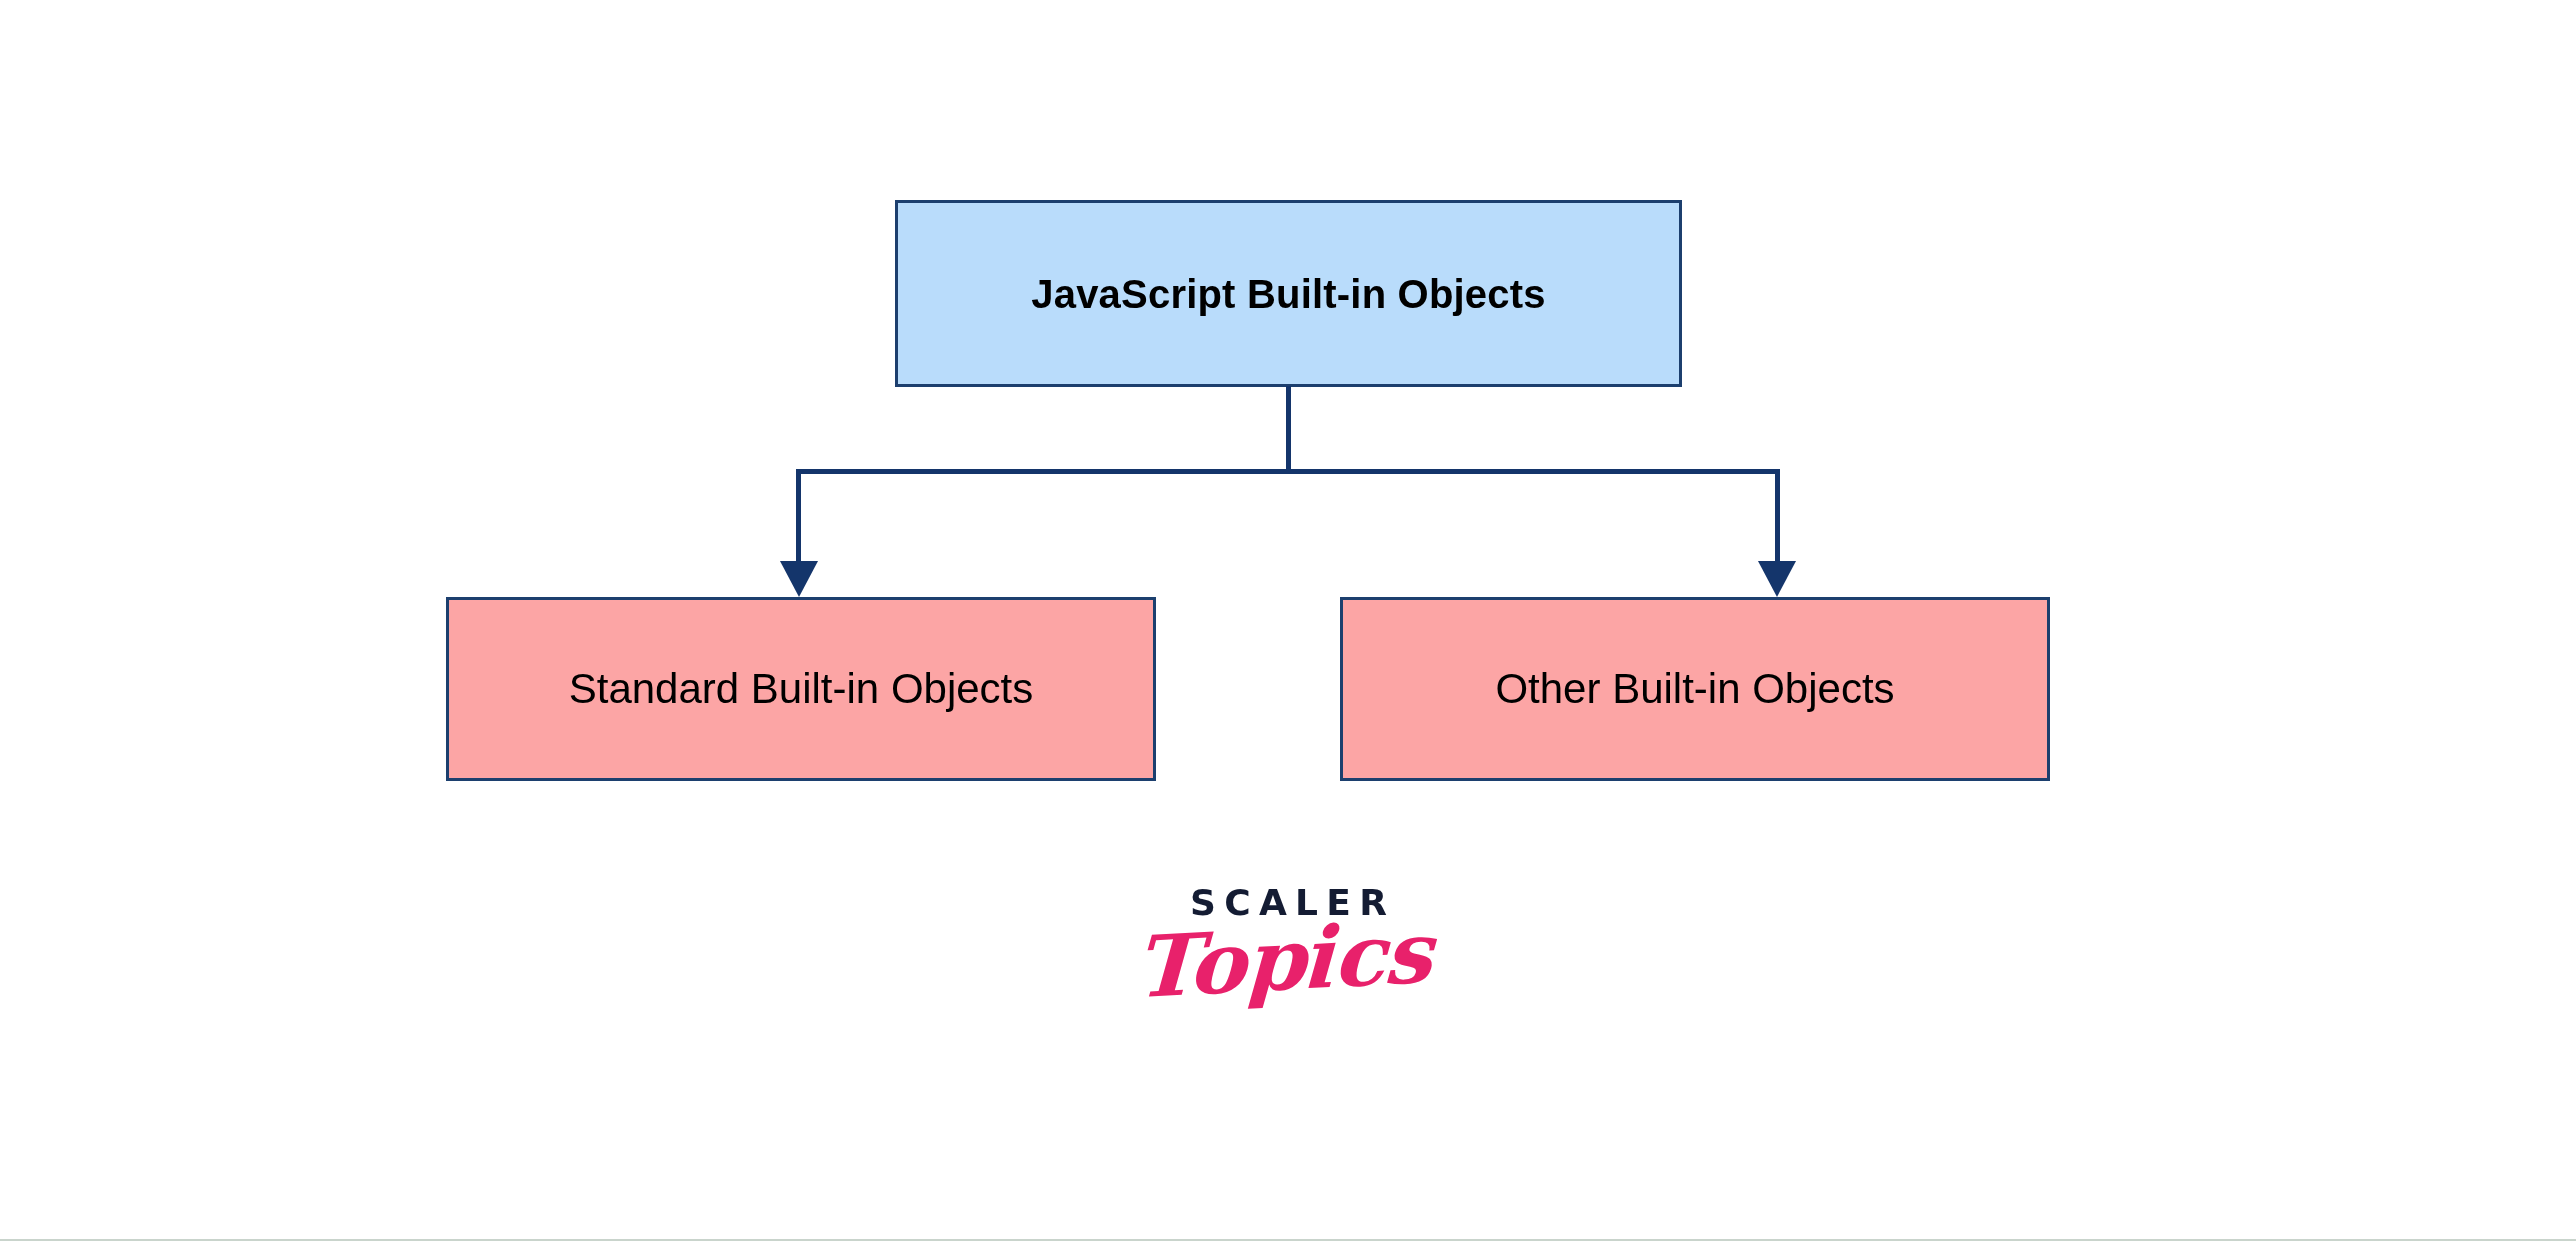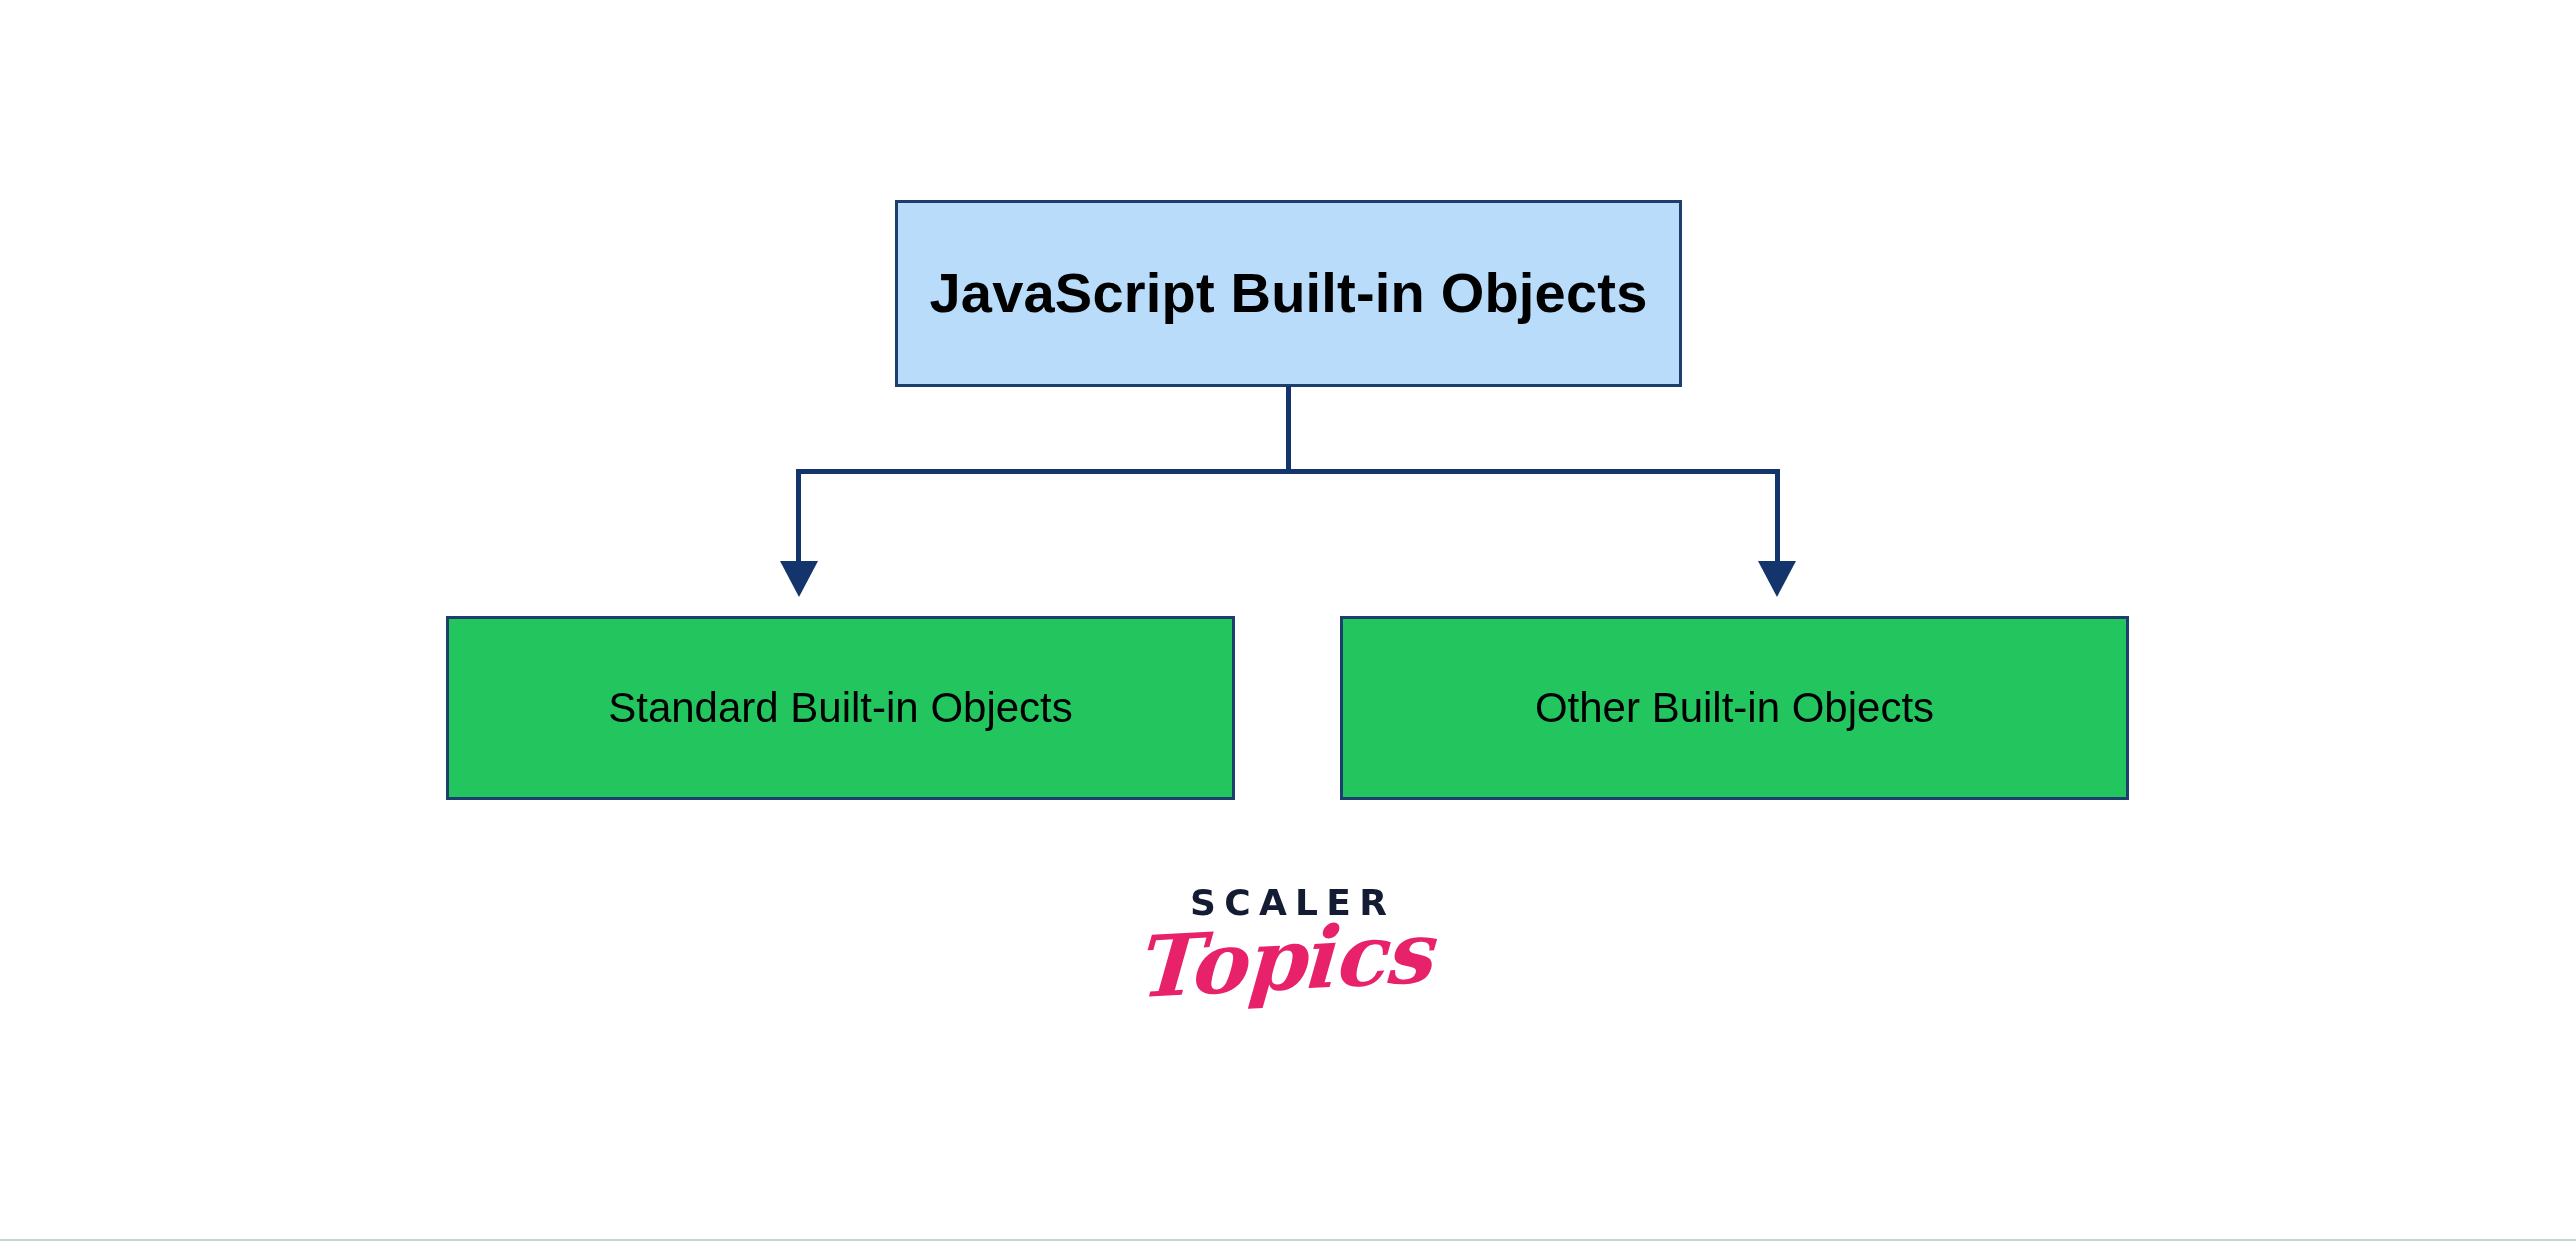--- a/index.html
+++ b/index.html
@@ -35,30 +35,30 @@
     padding: 0 18px;
   }
 
   .node-root {
     left: 895px;
     top: 200px;
     width: 787px;
     height: 187px;
     background: #b9dcfb;
     border: 3px solid #1c3f6e;
-    font-size: 56px;
+    font-size: 40px;
     font-weight: bold;
     letter-spacing: 0.2px;
   }
 
   .node-child {
-    top: 616px;
-    width: 789px;
+    top: 597px;
+    width: 710px;
     height: 184px;
-    background: #22c55e;
+    background: #fca5a5;
     border: 3px solid #1c3f6e;
     font-size: 42px;
     font-weight: normal;
   }
 
   .node-child-left  { left: 446px; }
   .node-child-right { left: 1340px; }
 
   
   .conn {

